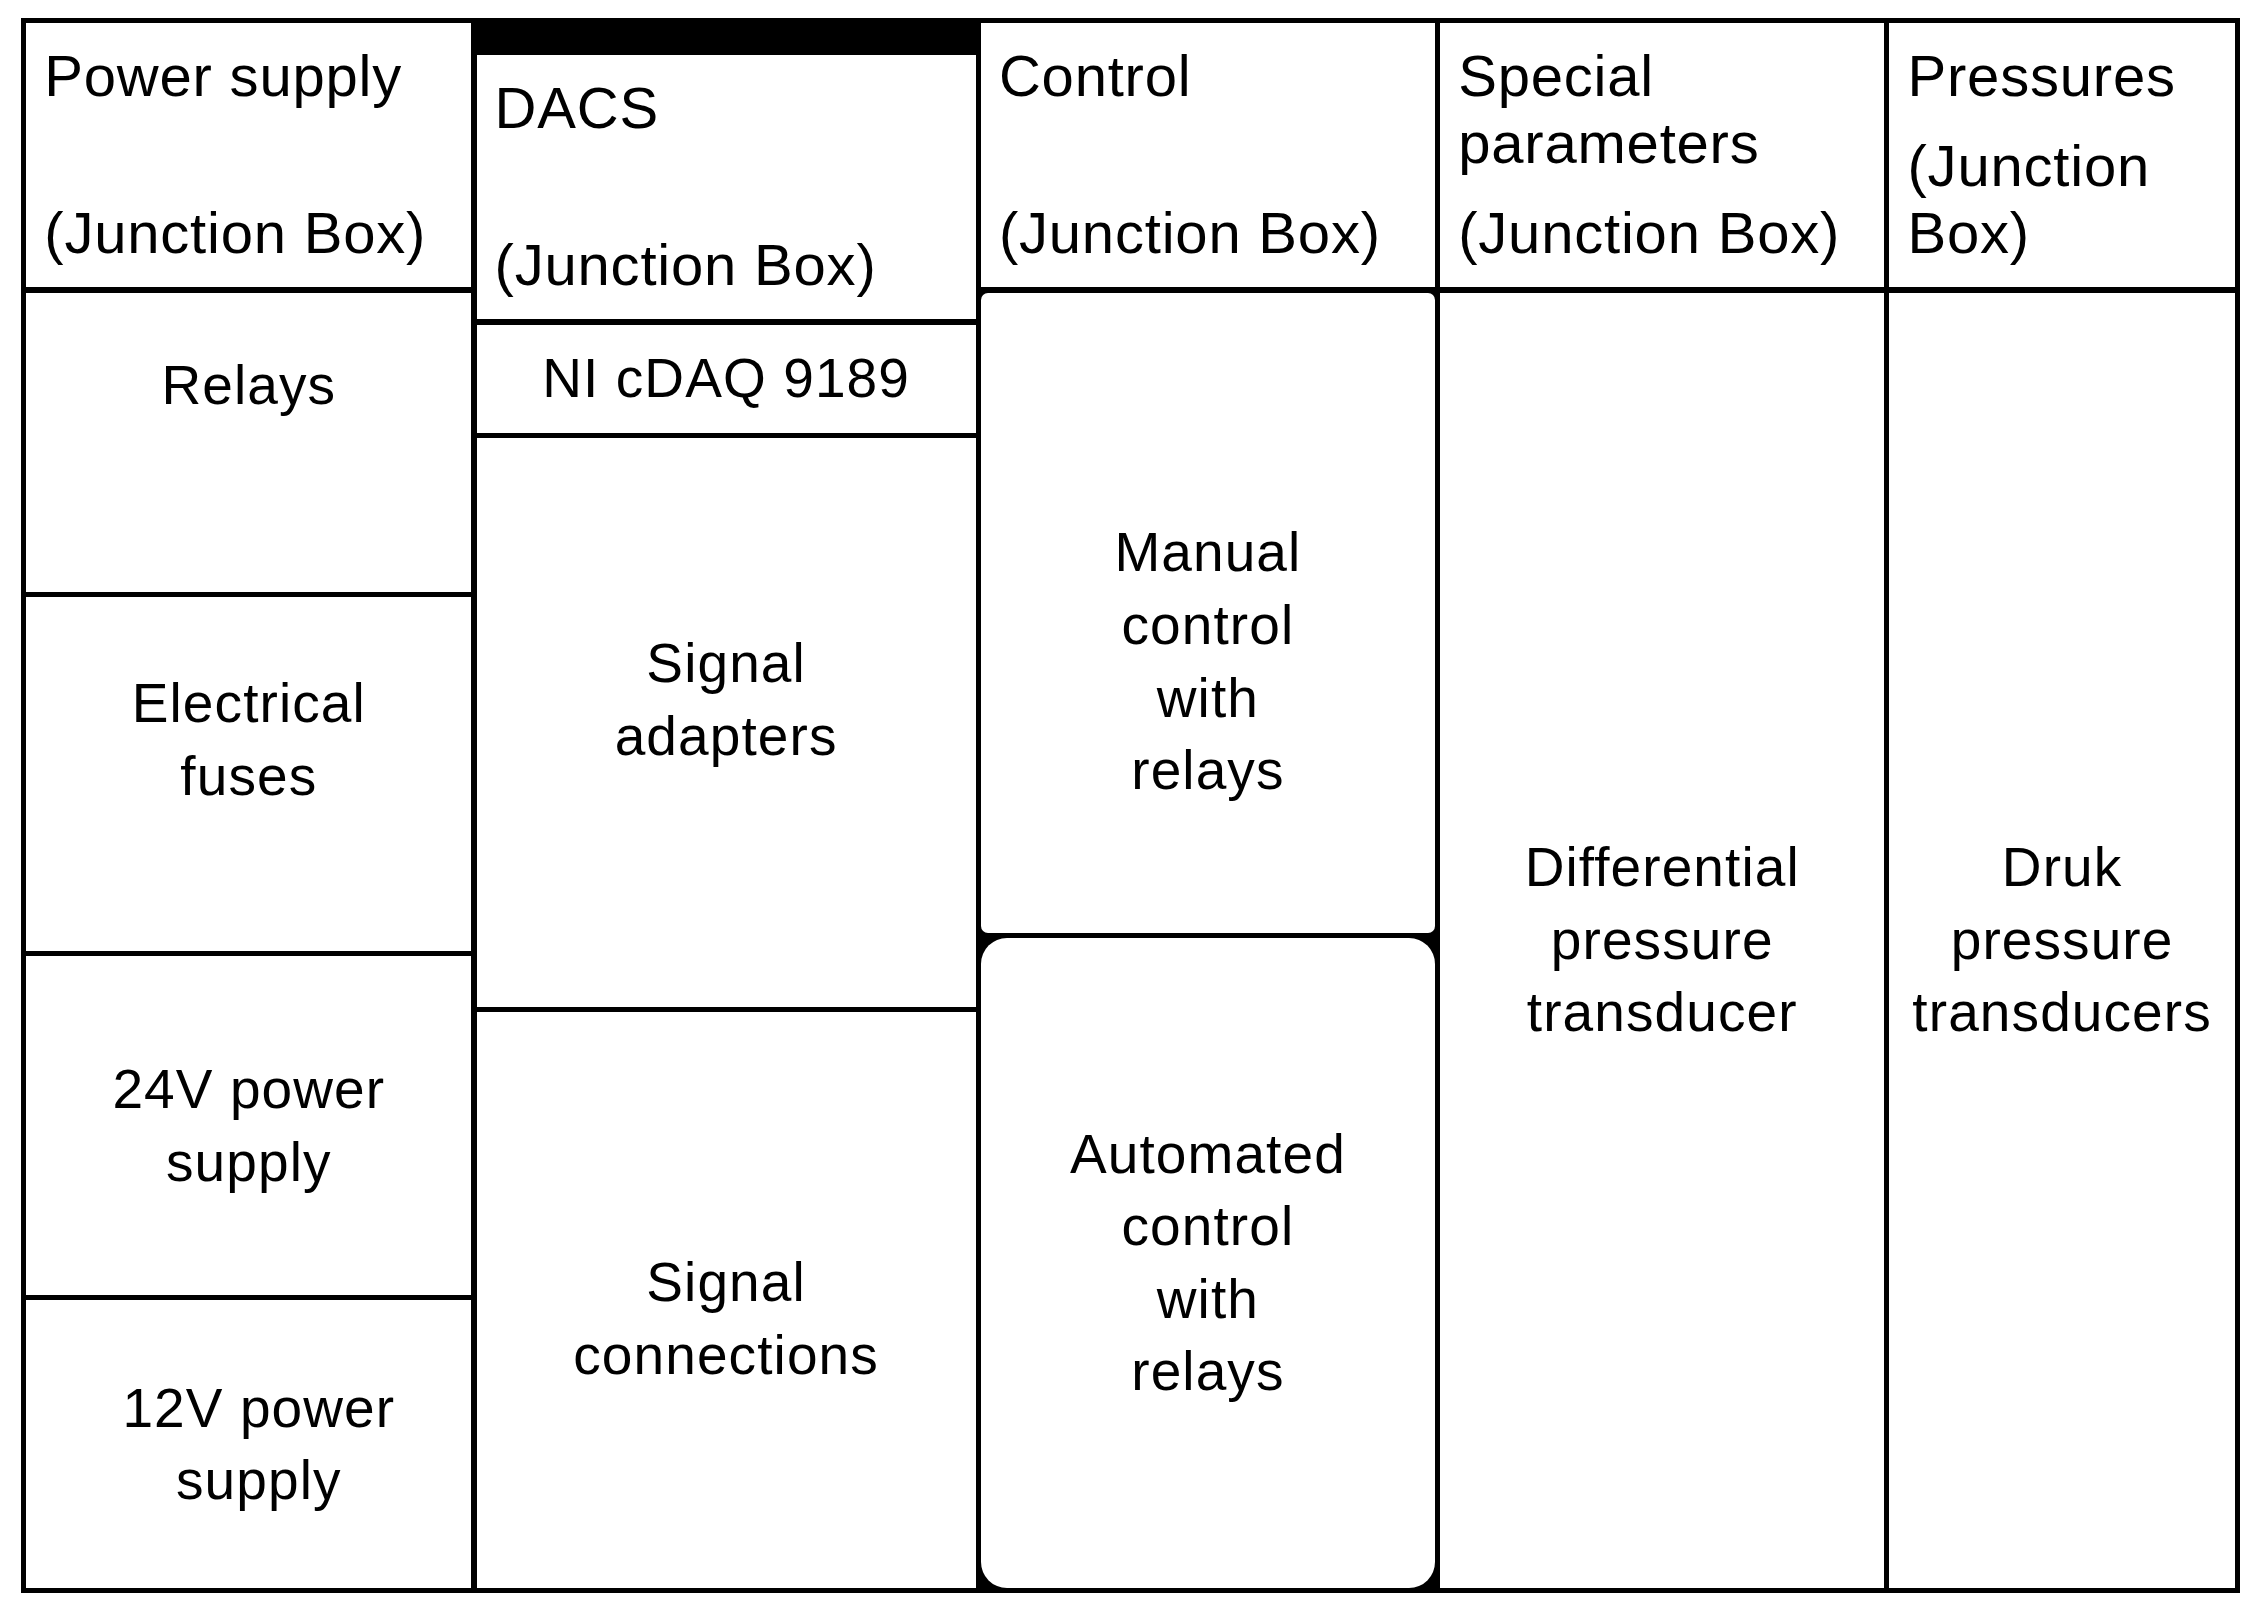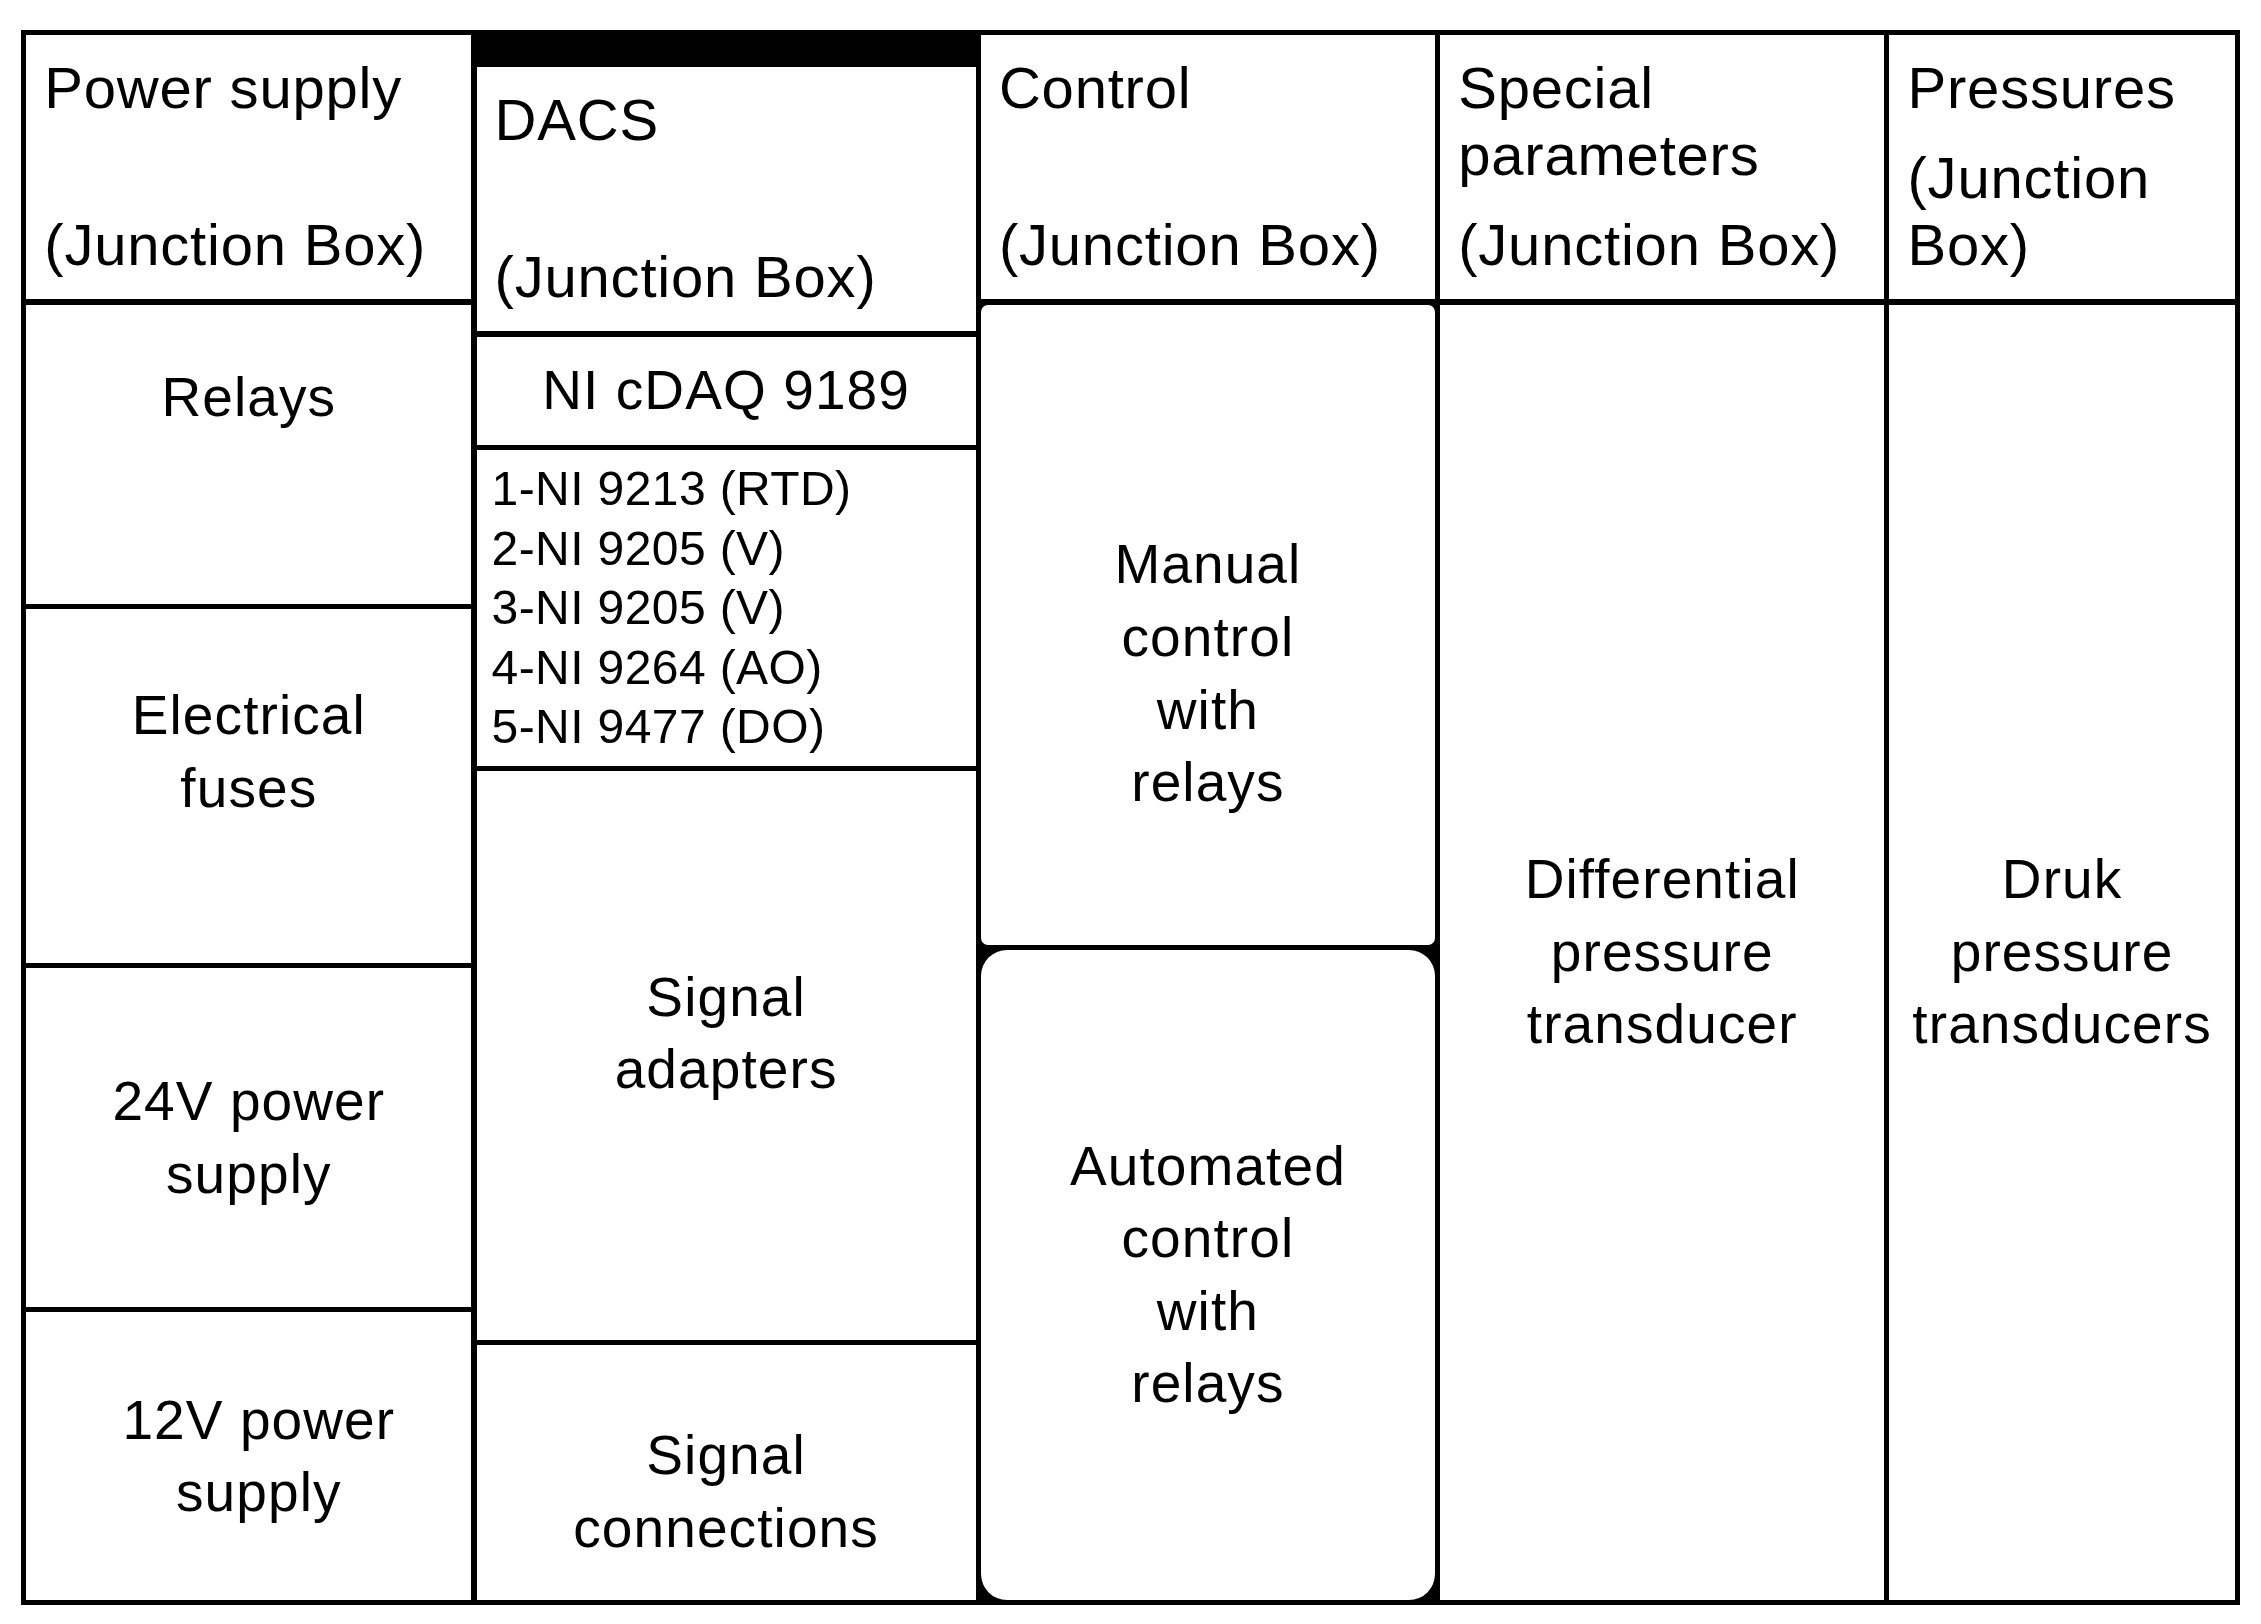--- a/index.html
+++ b/index.html
@@ -15,21 +15,21 @@
     position: relative;
     width: 2261px;
     height: 1624px;
     background: #ffffff;
     overflow: hidden;
   }
   
   .tbl {
     position: absolute;
     left: 21px;
-    top: 30px;
+    top: 18px;
     width: 2219px;
     height: 1575px;
     background: #000000;
     padding: 5.3px;
     box-sizing: border-box;
     display: flex;
     gap: 5.3px;
   }
   .col {
     display: flex;
@@ -127,27 +127,20 @@
     </div>
 
     <div class="col col-2">
       <div class="cell hdr">
         <div class="hdr-title">DACS</div>
         <div class="hdr-sub">(Junction Box)</div>
       </div>
       <div class="cell c-cdaq">
         <div class="cell-text">NI cDAQ 9189</div>
       </div>
-      <div class="cell c-modules">
-        <div class="cell-text">1-NI 9213 (RTD)
-2-NI 9205 (V)
-3-NI 9205 (V)
-4-NI 9264 (AO)
-5-NI 9477 (DO)</div>
-      </div>
       <div class="cell c-adapters">
         <div class="cell-text">Signal
 adapters</div>
       </div>
       <div class="cell c-connections">
         <div class="cell-text">Signal
 connections</div>
       </div>
     </div>
 

